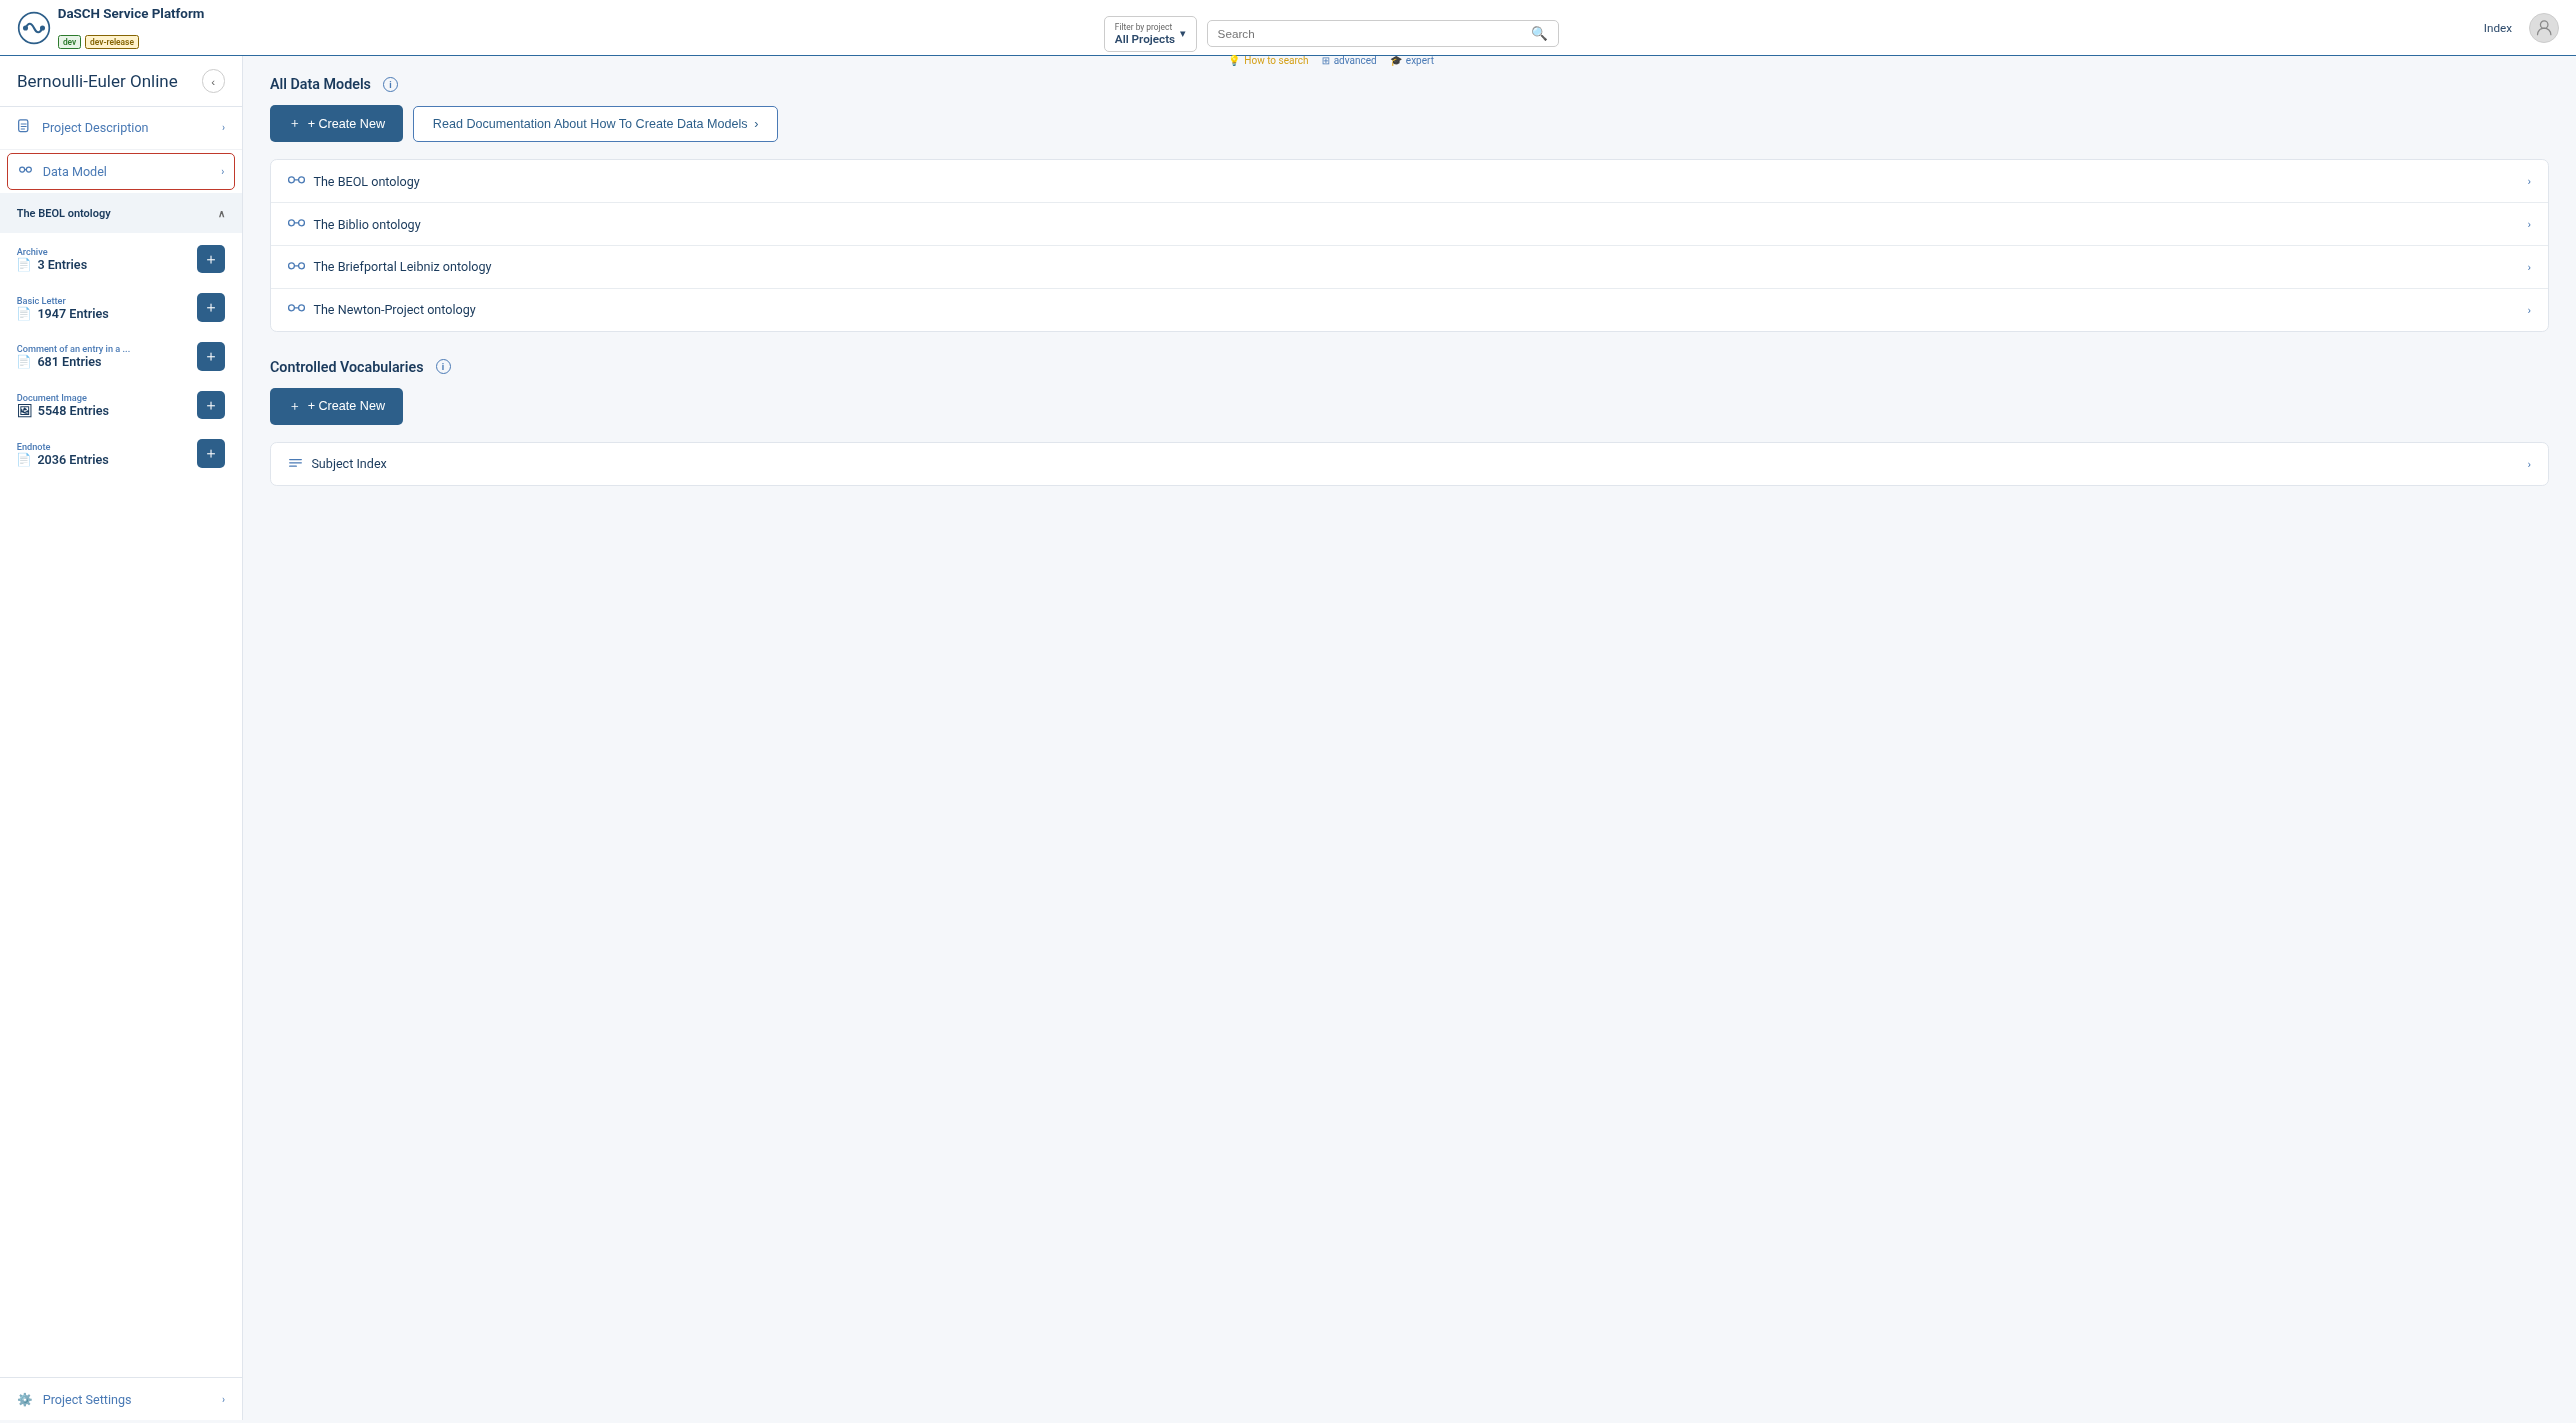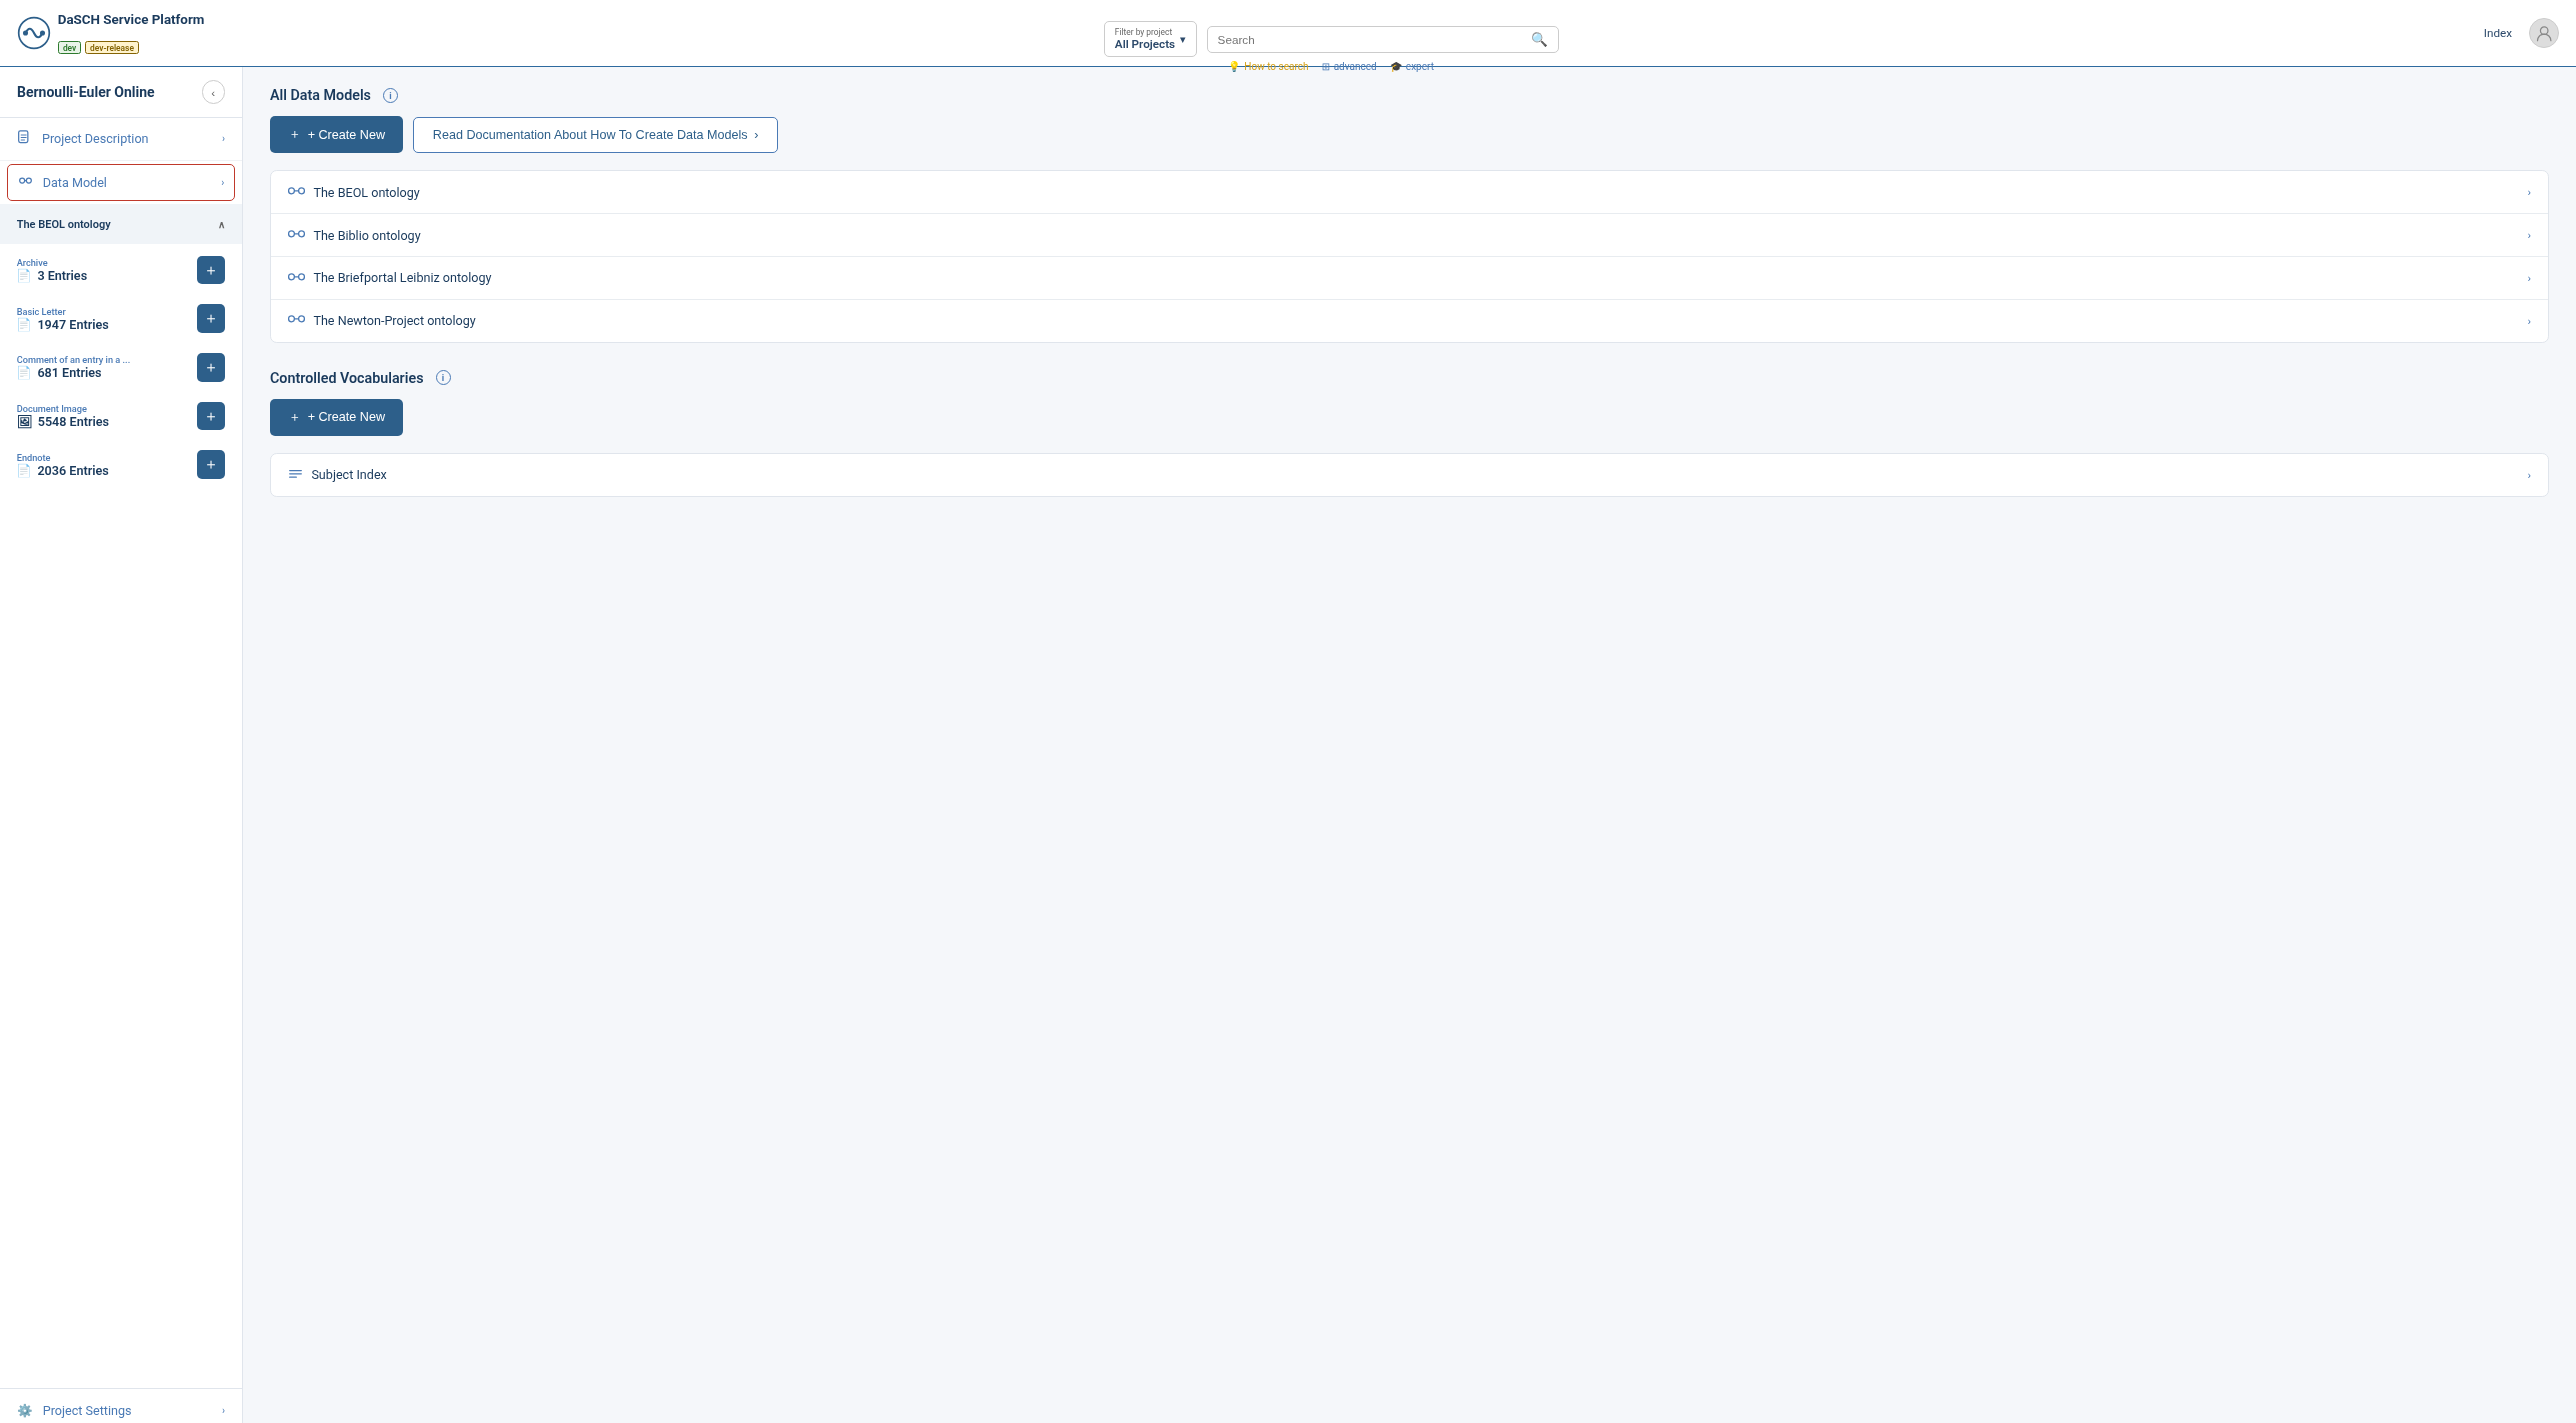--- a/index.html
+++ b/index.html
@@ -4,21 +4,21 @@
   <style>
     * { box-sizing: border-box; margin: 0; padding: 0; }
     body { font-family: -apple-system, BlinkMacSystemFont, 'Segoe UI', Roboto, sans-serif; background: #f5f7fa; color: #2d4a6b; font-size: 11.7px; }
 
     
     .navbar {
       display: flex; align-items: center;
       background: #fff;
       border-bottom: 1.7px solid #2d6a9f;
       padding: 0 17px;
-      height: 67px;
+      height: 56px;
       position: relative;
       z-index: 10;
     }
     .navbar-brand { display: flex; align-items: center; gap: 6.7px; font-weight: 700; font-size: 14.3px; color: #2d4a6b; min-width: 184px; }
     .brand-logo { width: 34px; height: 34px; }
     .brand-badges { display: flex; flex-direction: column; }
     .brand-name { font-weight: 700; font-size: 13.4px; color: #1a3a5c; }
     .badge-row { display: flex; gap: 3.4px; margin-top: 14px; }
     .badge { font-size: 8.4px; padding: 0.8px 4.2px; border-radius: 2.5px; font-weight: 600; }
     .badge-dev { background: #e8f4e8; color: #2d7a2d; border: 0.8px solid #2d7a2d; }
@@ -38,21 +38,21 @@
     .navbar-right { display: flex; align-items: center; gap: 17px; min-width: 101px; justify-content: flex-end; }
     .help-link { color: #2d4a6b; font-size: 11.7px; cursor: pointer; }
     .avatar { width: 30px; height: 30px; border-radius: 50%; background: #ddd; border: 0.8px solid #ccc; cursor: pointer; display: flex; align-items: center; justify-content: center; color: #666; font-size: 15px; }
 
     
     .app-layout { display: flex; height: calc(100vh - 59px); }
 
     
     .sidebar { width: 243px; background: #fff; border-right: 0.8px solid #e0e5ec; display: flex; flex-direction: column; overflow-y: auto; }
     .sidebar-header { padding: 13.4px 17px; border-bottom: 0.8px solid #e0e5ec; display: flex; align-items: center; justify-content: space-between; }
-    .project-title { font-size: 14px; font-weight: 700; color: #1a3a5c; }
+    .project-title { font-size: 17px; font-weight: 400; color: #1a3a5c; }
     .collapse-btn { width: 23.5px; height: 23.5px; border-radius: 50%; border: 0.8px solid #ccc; background: #fff; cursor: pointer; display: flex; align-items: center; justify-content: center; color: #666; font-size: 11.7px; }
 
     .sidebar-nav { flex: 1; }
     .sidebar-item { display: flex; align-items: center; justify-content: space-between; padding: 11.7px 17px; cursor: pointer; color: #4a7ab5; font-size: 12.6px; border-bottom: 0.8px solid #f0f2f5; }
     .sidebar-item-inner { display: flex; align-items: center; gap: 10px; }
     .sidebar-icon { font-size: 13.4px; color: #4a7ab5; }
     .sidebar-chevron { color: #4a7ab5; font-size: 10px; }
 
     .sidebar-item.active { border: 1.7px solid #c0392b; border-radius: 5px; margin: 3.4px 6.7px; padding: 8.4px 10px; }
 

